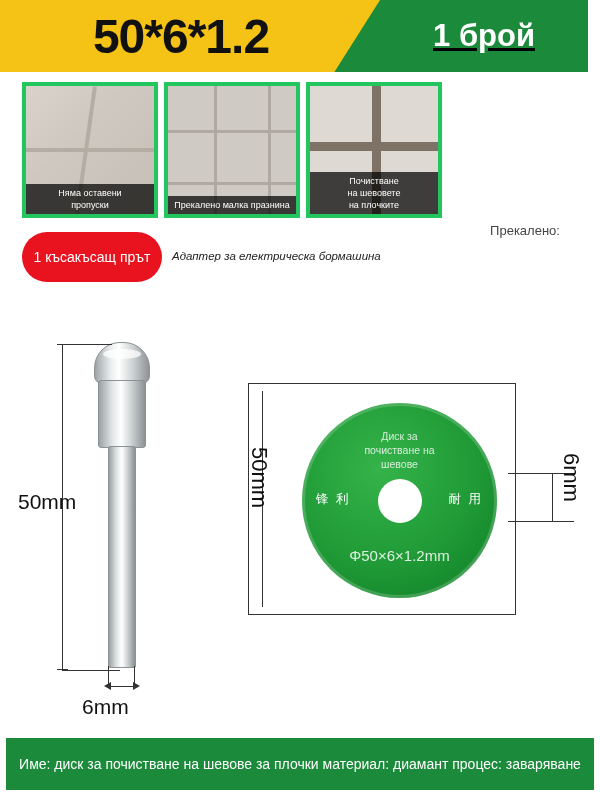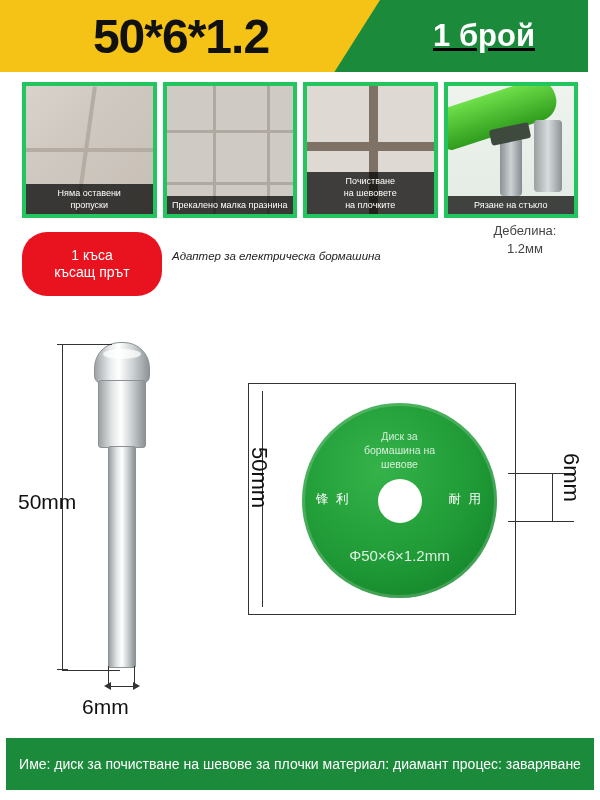--- a/index.html
+++ b/index.html
@@ -141,28 +141,28 @@
     width: 40px; height: 16px;
     background: #3f4a3f;
     border-radius: 3px;
     transform: rotate(-12deg);
   }
 
   
   .badge {
     position: absolute;
     left: 22px; top: 232px;
-    width: 140px; height: 64px;
+    width: 140px; height: 50px;
     background: #e8131f;
     border-radius: 25px;
     color: #ffffff;
     font-size: 14px;
     line-height: 17px;
     display: flex;
-    flex-direction: column;
+    flex-direction: row;
     align-items: center;
     justify-content: center;
     text-align: center;
   }
   .adapter-label {
     position: absolute;
     left: 172px; top: 250px;
     font-size: 11.5px;
     color: #222;
     font-style: italic;
@@ -426,42 +426,32 @@
   <div class="photo">
     <div class="tile3">
       <div class="ln h1"></div>
         <div class="ln v1"></div>
     </div>
     <div class="photo-caption">Почистване
 на шевовете
 на плочките</div>
   </div>
 
-  <div class="photo">
-    <div class="glass">
-      <div class="bottle"></div>
-      <div class="tool2"></div>
-      <div class="tool"></div>
-      <div class="disc"></div>
-    </div>
-    <div class="photo-caption">Рязане на стъкло</div>
-  </div>
 
 </div>
 
 <div class="badge">
   <span>1 къса</span>
   <span>късащ прът</span>
 </div>
 
 <div class="adapter-label">Адаптер за електрическа бормашина</div>
 
 <div class="thickness">
-  <div>Дебелина:</div>
-  <div>1.2мм</div>
+  <div>Прекалено:</div>
 </div>
 
 <div class="diagram">
 
   <div class="rod-wrap">
     <div class="rod-head"></div>
     <div class="rod-neck"></div>
     <div class="rod-shaft"></div>
 
     <div class="tick-top"></div>
@@ -477,21 +467,21 @@
     <div class="dia-label">6mm</div>
   </div>
 
   <div class="disc-wrap">
     <div class="disc-frame"></div>
     <div class="disc-vline"></div>
     <div class="disc-vlabel">50mm</div>
 
     <div class="disc-circle">
       <div class="disc-txt-top">Диск за
-бормашина на
+почистване на
 шевове</div>
       <div class="disc-txt-left">锋 利</div>
       <div class="disc-txt-right">耐 用</div>
       <div class="disc-hole"></div>
       <div class="disc-txt-bottom">Φ50×6×1.2mm</div>
     </div>
 
     <div class="disc-edge-lines"></div>
     <div class="disc-edge-lines2"></div>
     <div class="disc-thick-line"></div>

